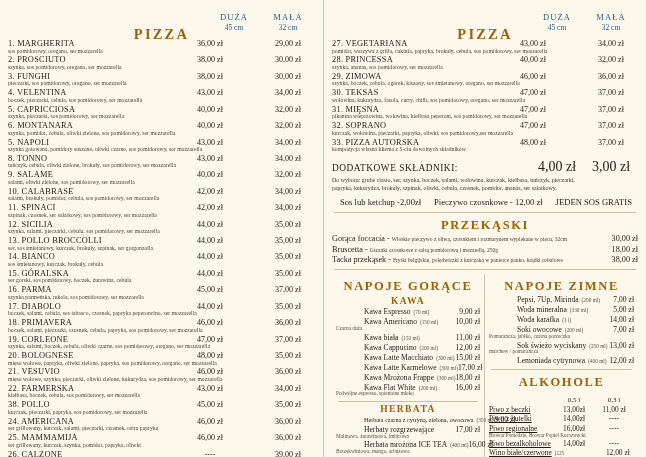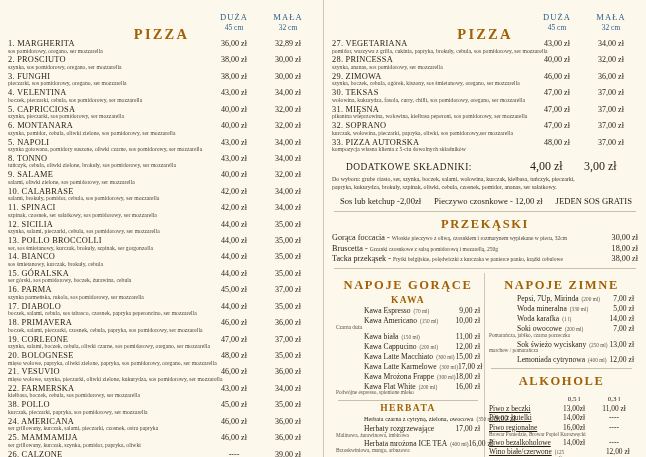--- a/index.html
+++ b/index.html
@@ -52,21 +52,21 @@
   .hdr-title-abs {
     position: absolute;
     left: 0; right: 0; top: 14px;
     text-align: center;
     pointer-events: none;
   }
 
   
   .list { margin-top: 7px; }
   .item { position: relative; margin-bottom: 1.5px; }
-  .item .line { display: flex; align-items: baseline; }
+  .item .line { display: flex; align-items: baseline; gap: 24px; }
   .item .nm {
     font-size: 8.4px;
     letter-spacing: 0.25px;
     white-space: nowrap;
     flex: 0 0 auto;
   }
   .item .fill { flex: 1 1 auto; }
   .item .p {
     width: 54px; text-align: center;
     font-size: 8px;
@@ -79,24 +79,24 @@
     letter-spacing: 0.05px;
     white-space: nowrap;
     overflow: hidden;
     margin-top: -0.5px;
     line-height: 1.15;
     max-width: 300px;
   }
 
   
   .dodatki { margin-top: 7px; }
-  .dod-head { display: flex; align-items: baseline; margin-left: 14px; }
+  .dod-head { display: flex; align-items: baseline; }
   .dod-head .t { font-size: 9.4px; letter-spacing: 0.5px; flex: 0 0 auto; }
   .dod-head .fill { flex: 1; }
-  .dod-head .p { width: 54px; text-align: left; font-size: 12px; }
+  .dod-head .p { width: 54px; text-align: center; font-size: 14px; }
   .dod-desc {
     font-size: 5.9px; color: #40392e; line-height: 1.35;
     margin-top: 1.5px;
   }
   .dod-note {
     display: flex; justify-content: space-between;
     align-items: flex-start;
     font-size: 8.6px;
     margin-top: 4px;
     padding: 0 6px 0 8px;
@@ -158,21 +158,21 @@
     <div class="hdr-title-abs">
       <div class="sect-title">PIZZA</div>
     </div>
 
     <div class="list" id="left-list">
     <div class="item">
       <div class="line">
         <span class="nm">1. MARGHERITA</span>
         <span class="fill"></span>
         <span class="p">36,00 zł</span>
-        <span class="p">32,89 zł</span>
+        <span class="p">29,00 zł</span>
       </div>
       <div class="desc">sos pomidorowy, oregano, ser mozzarella</div>
     </div>
     <div class="item">
       <div class="line">
         <span class="nm">2. PROSCIUTO</span>
         <span class="fill"></span>
         <span class="p">38,00 zł</span>
         <span class="p">30,00 zł</span>
       </div>

